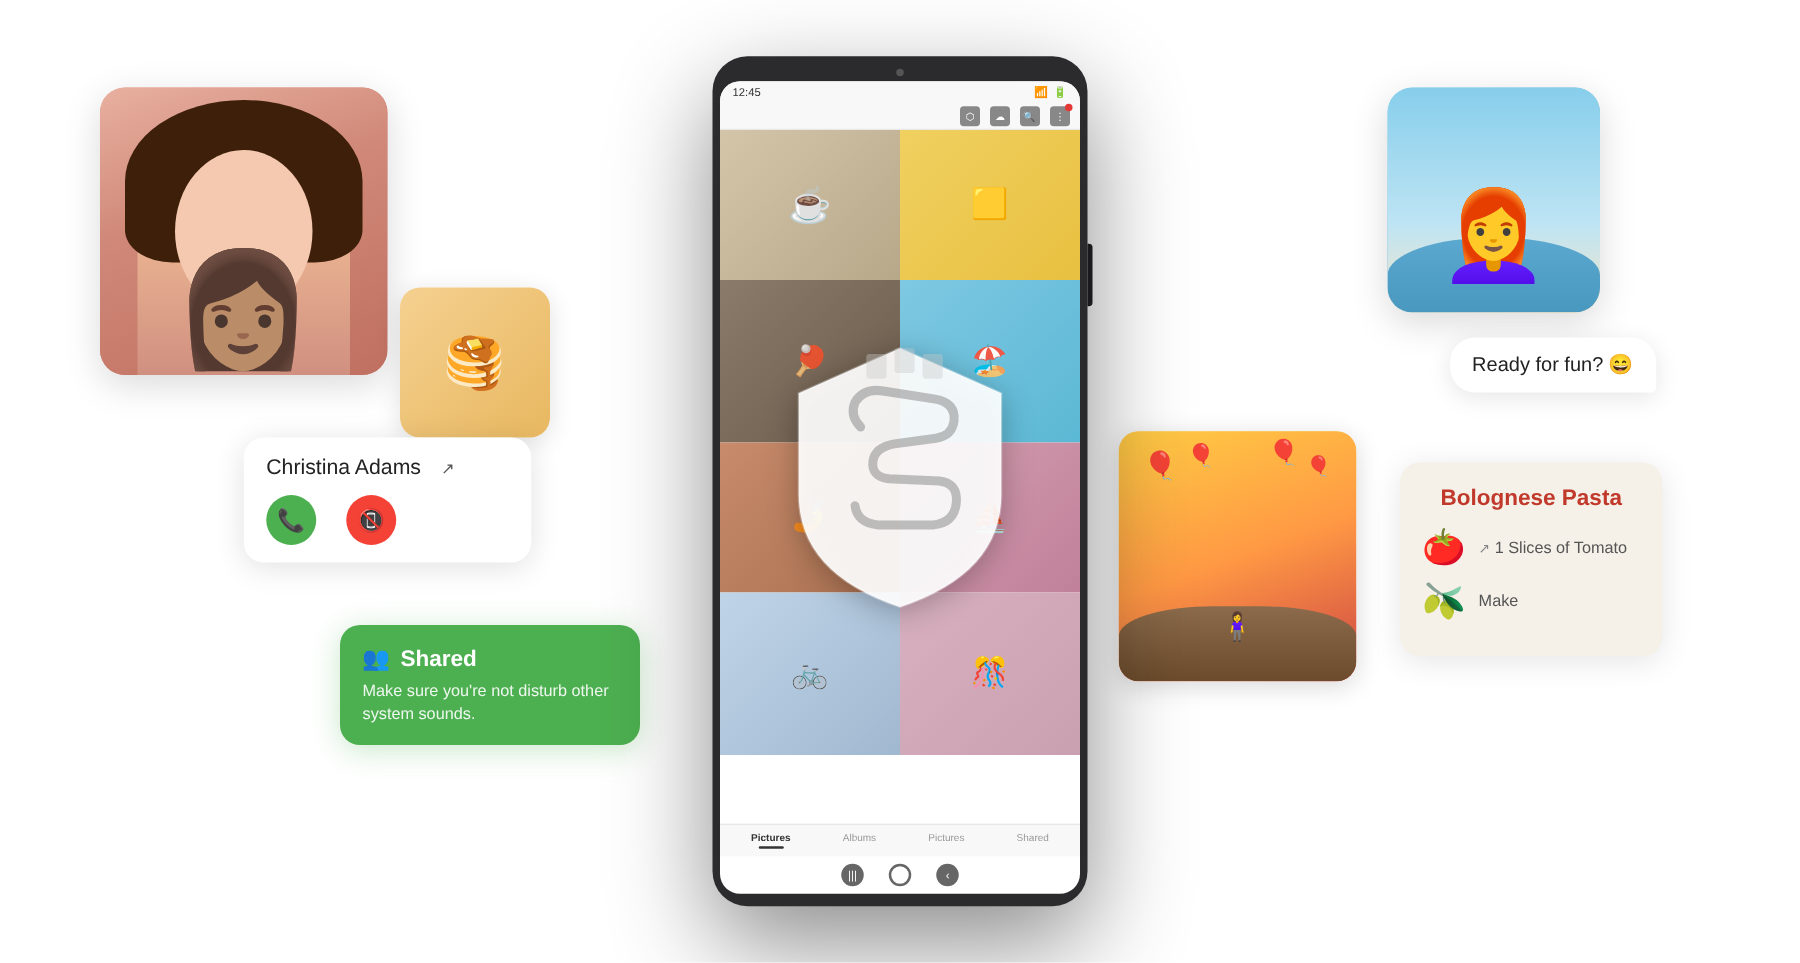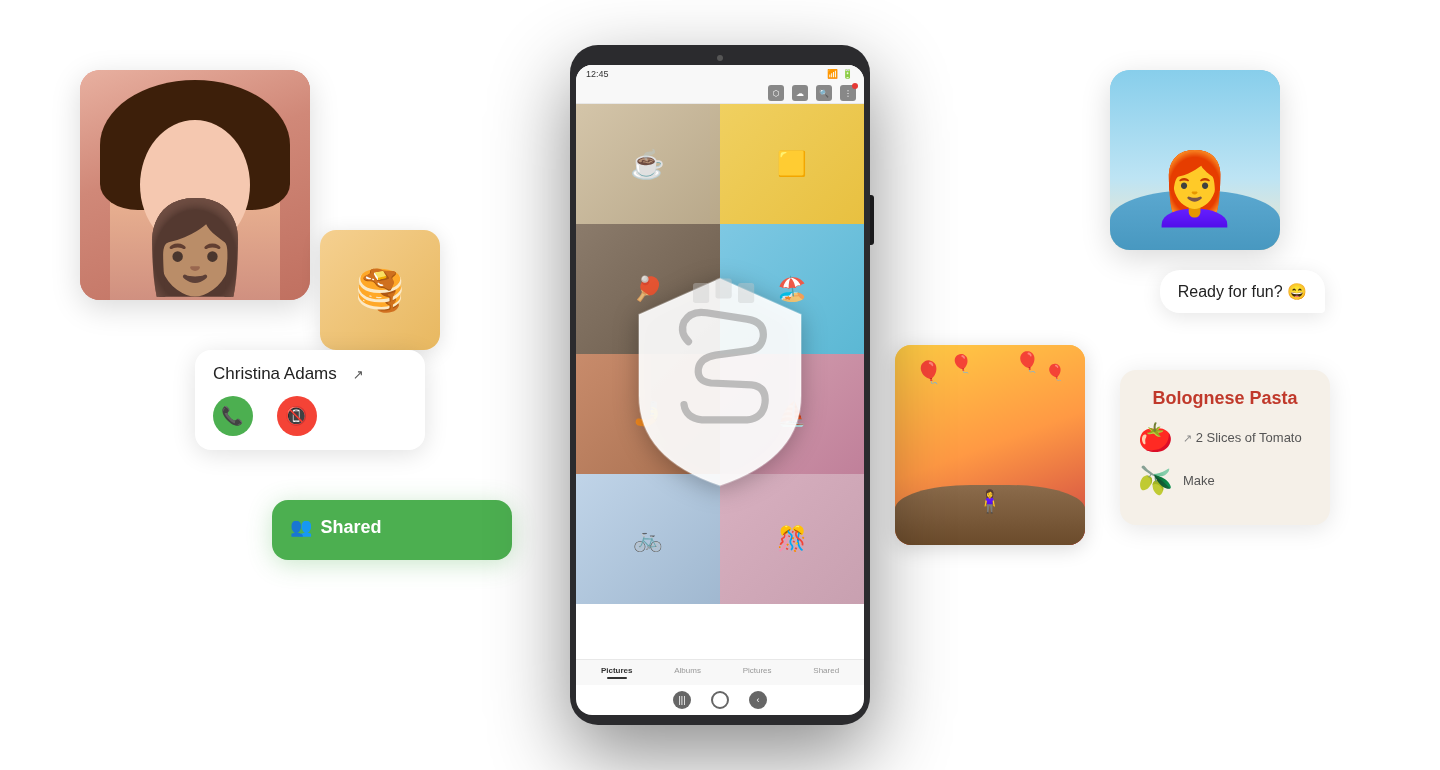--- a/index.html
+++ b/index.html
@@ -504,20 +504,21 @@
     <div class="call-accept">📞</div>
     <div class="call-decline">📵</div>
   </div>
 </div>
 
 <div class="meeting-card">
   <div class="meeting-title">
     <span class="meeting-icon">👥</span>
     <span>Shared</span>
   </div>
+  <div class="meeting-desc">Make sure you're not disturb other system sounds.</div>
 </div>
 
 <div class="beach-photo">
   <div style="position:relative; width:100%; height:100%; background:linear-gradient(180deg, #87ceeb 0%, #bde4f4 60%, #f5e6c8 100%); display:flex; align-items:center; justify-content:center; overflow:hidden;">
 
     <div style="position:absolute; bottom:0; width:100%; height:60px; background:linear-gradient(180deg, #5ba8d0 0%, #4898c0 100%); border-radius:50% 50% 0 0;"></div>
     <span style="font-size:70px; position:absolute; bottom:20px;">👩‍🦰</span>
   </div>
 </div>
 
@@ -538,20 +539,20 @@
     <div style="position:absolute; top:5px; right:45px; font-size:20px;">🎈</div>
   </div>
 </div>
 
 <div class="recipe-card">
   <div class="recipe-title">Bolognese Pasta</div>
   <div class="recipe-item">
     <span class="recipe-emoji">🍅</span>
     <div>
       <span class="recipe-arrow">↗</span>
-      <span class="recipe-text">2 Slices of Tomato</span>
+      <span class="recipe-text">1 Slices of Tomato</span>
     </div>
   </div>
   <div class="recipe-item">
     <span class="recipe-emoji">🫒</span>
     <span class="recipe-text">Make</span>
   </div>
 </div>
 
 </body></html>

